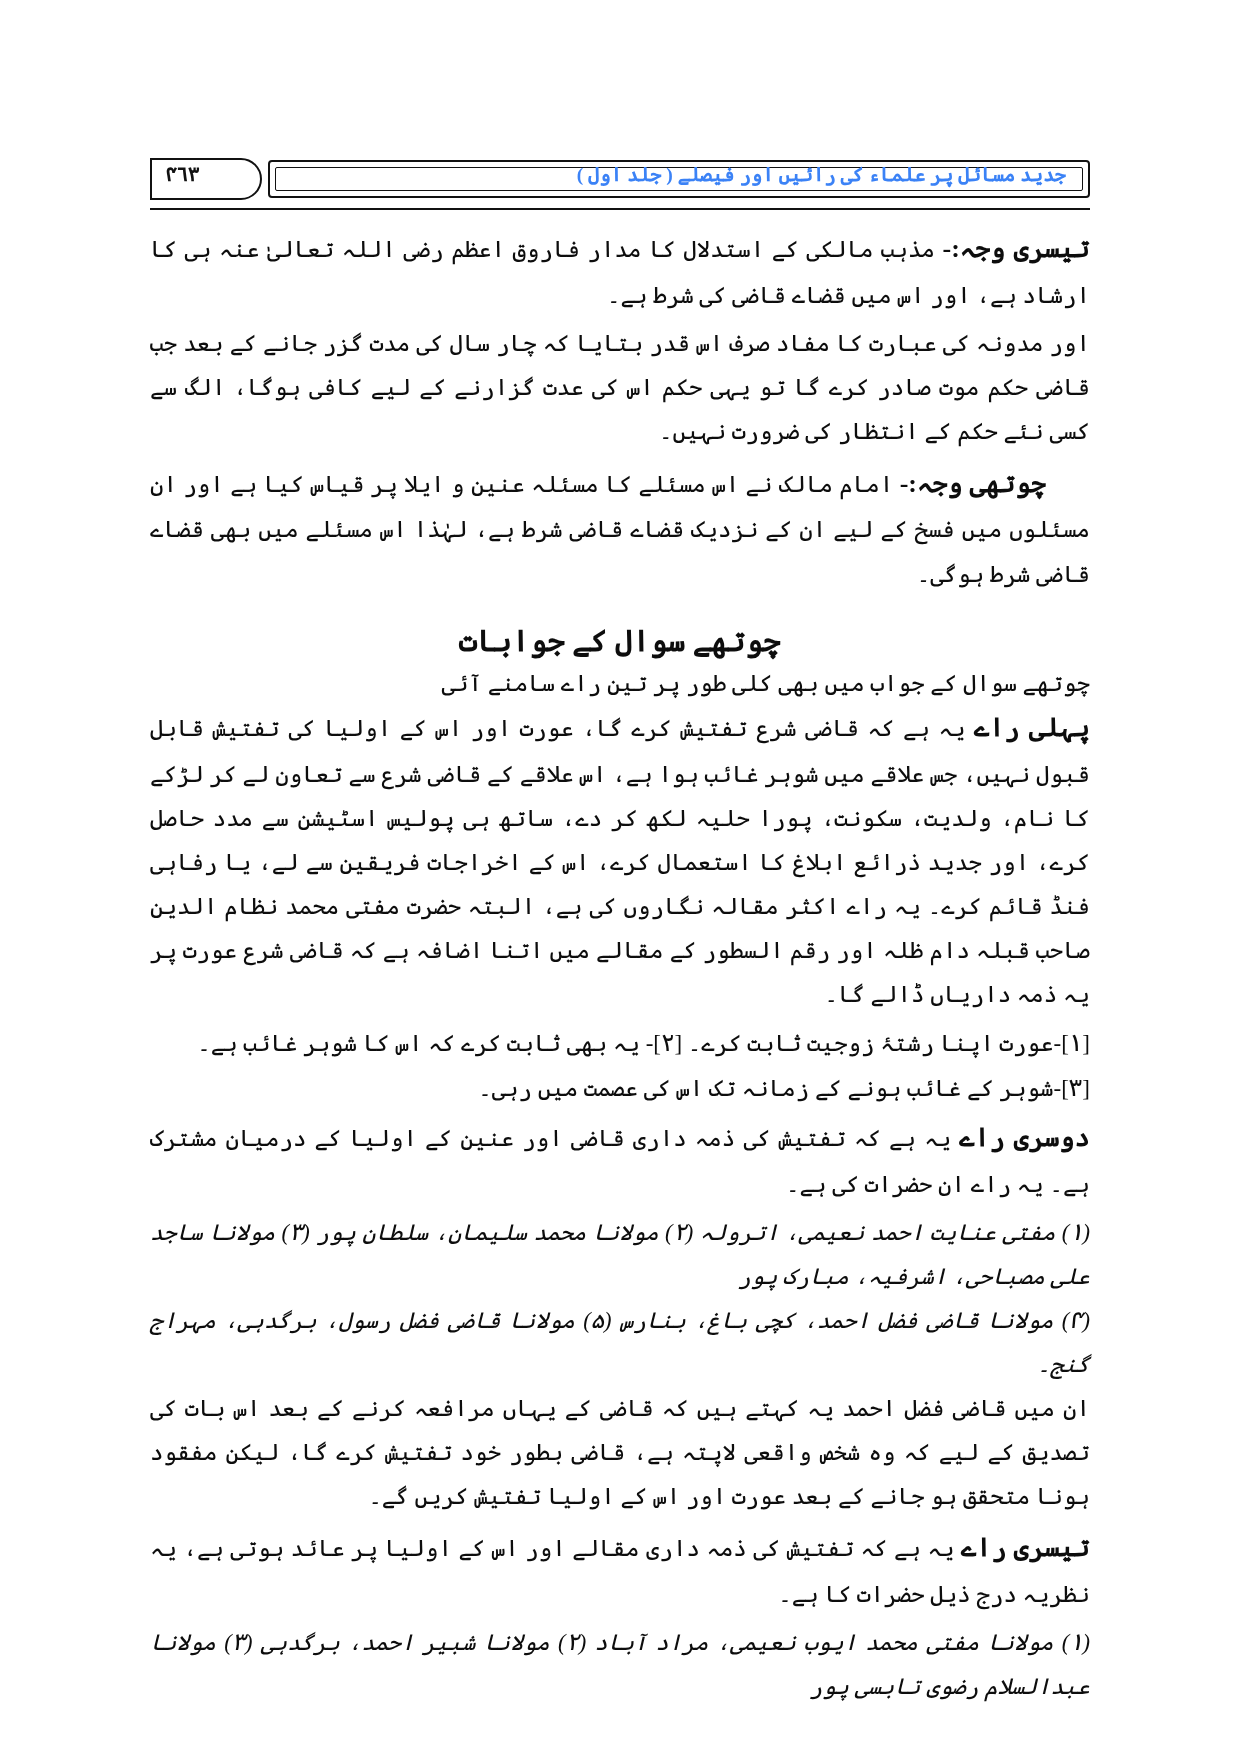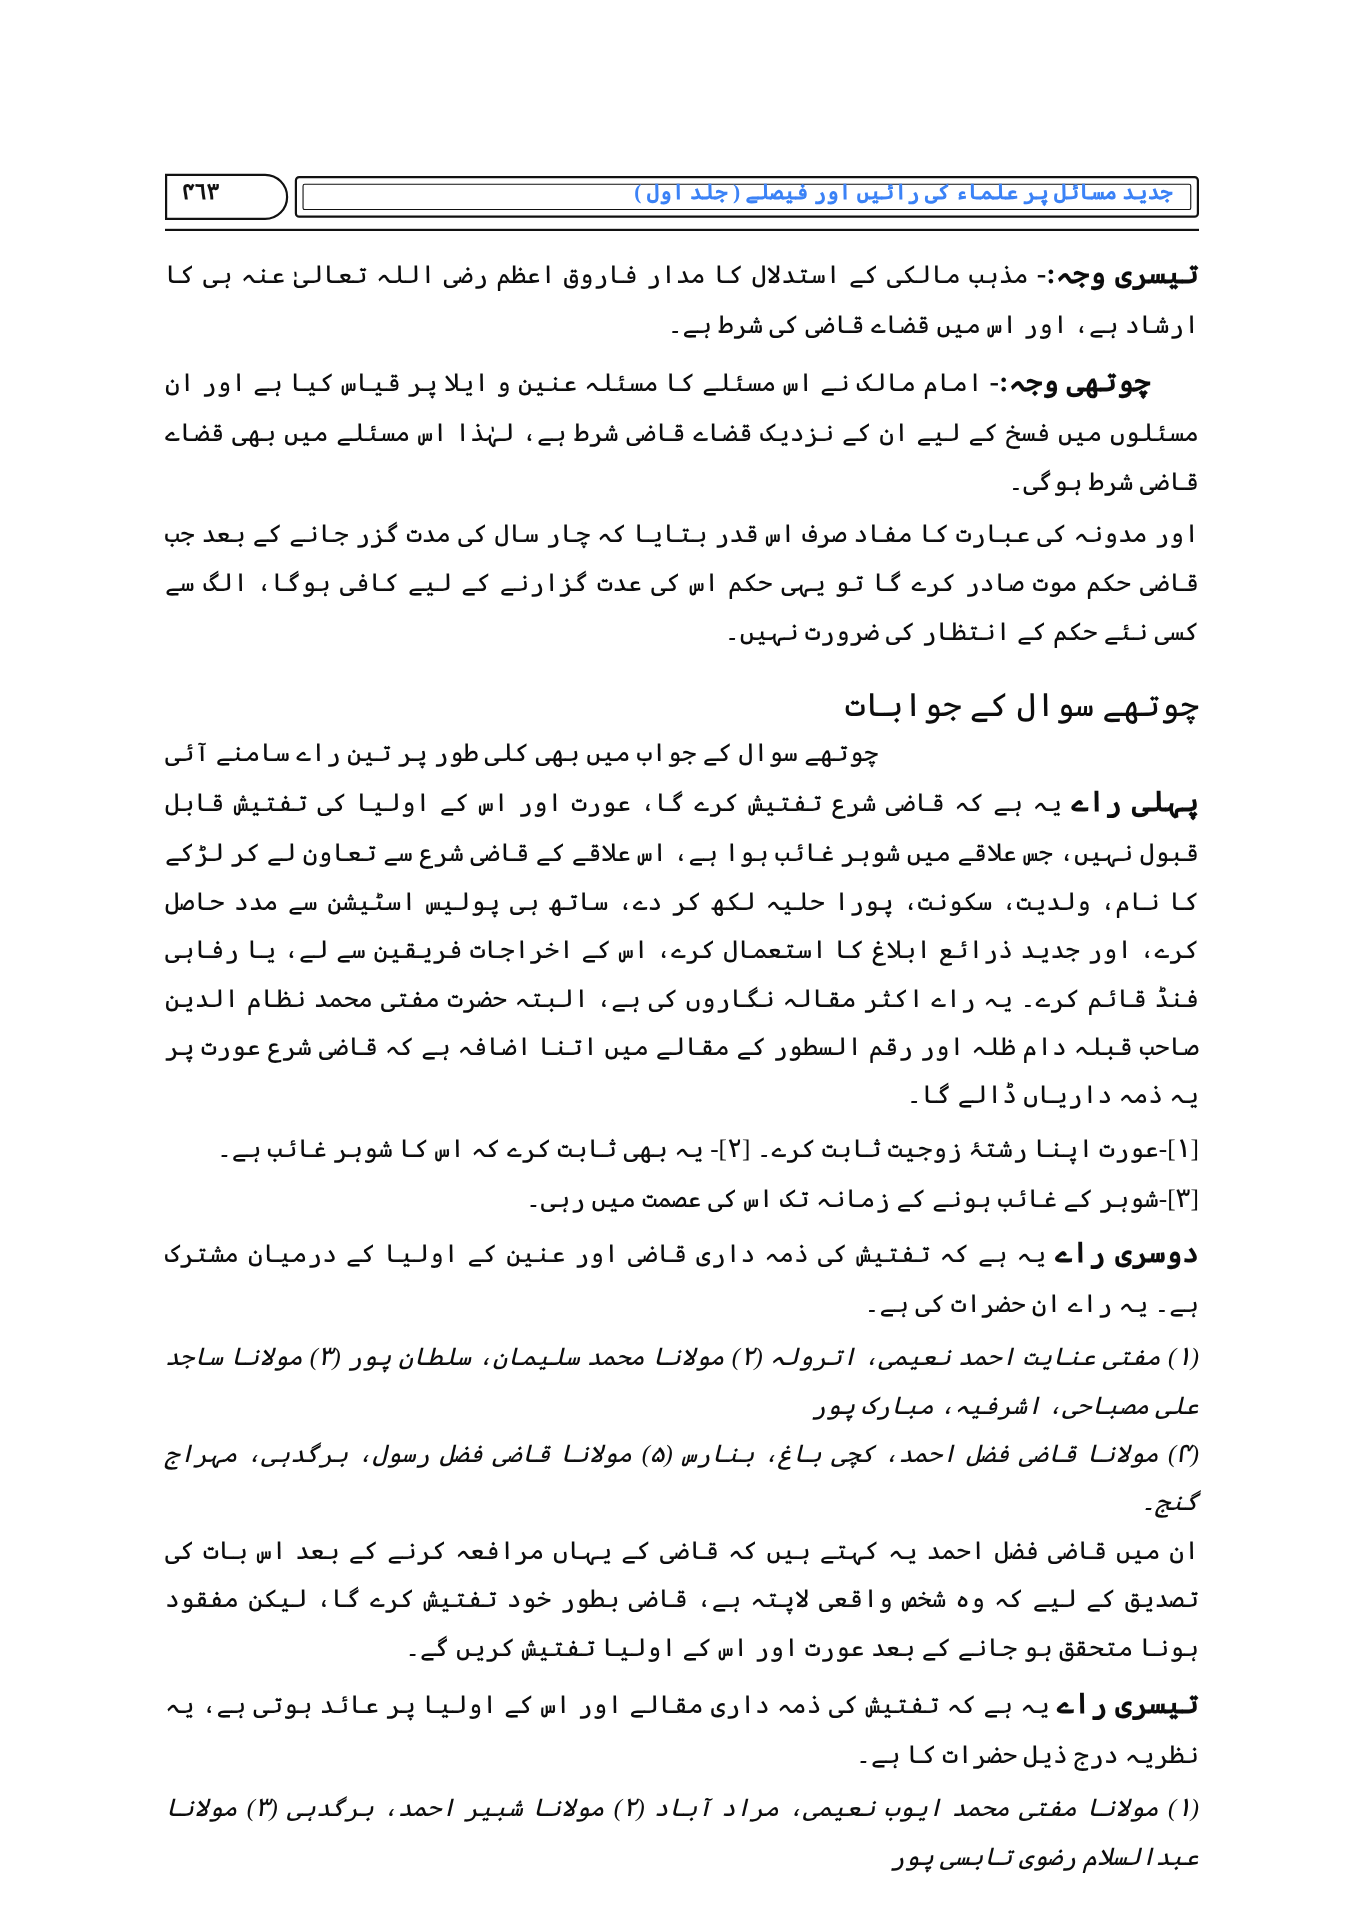--- a/index.html
+++ b/index.html
@@ -109,26 +109,27 @@
     font-size: 26px;
   }
   .quoted {
     font-weight: bold;
   }
   .indent-right {
     text-indent: 44px;
   }
   .section-heading {
     font-size: 30px;
-    font-weight: normal;
+    font-weight: bold;
+    text-align: center;
     margin: 26px 0 12px 0;
     letter-spacing: 0.5px;
   }
   .sub-lead {
-    text-align: left;
+    text-align: right;
     font-size: 23px;
     margin-bottom: 6px;
   }
   .list-line {
     font-size: 23px;
     line-height: 1.9;
     margin: 2px 0;
   }
   .names {
     font-size: 22.5px;
@@ -154,27 +155,27 @@
     </div>
 
     <div class="content">
 
 
       <p class="para">
         <span class="lead">تیسری وجہ:-</span>
         <span>مذہب مالکی کے استدلال کا مدار فاروق اعظم رضی اللہ تعالیٰ عنہ ہی کا ارشاد ہے، اور اس میں قضاے قاضی کی شرط ہے۔</span>
       </p>
 
+      <p class="para">اور مدونہ کی عبارت کا مفاد صرف اس قدر بتایا کہ چار سال کی مدت گزر جانے کے بعد جب قاضی حکم موت صادر کرے گا تو یہی حکم اس کی عدت گزارنے کے لیے کافی ہوگا، الگ سے کسی نئے حکم کے انتظار کی ضرورت نہیں۔</p>
+
       <p class="para indent-right">
         <span class="lead">چوتھی وجہ:-</span>
         <span>امام مالک نے اس مسئلے کا مسئلہ عنین و ایلا پر قیاس کیا ہے اور ان مسئلوں میں فسخ کے لیے ان کے نزدیک قضاے قاضی شرط ہے، لہٰذا اس مسئلے میں بھی قضاے قاضی شرط ہوگی۔</span>
       </p>
 
-      <p class="para">اور مدونہ کی عبارت کا مفاد صرف اس قدر بتایا کہ چار سال کی مدت گزر جانے کے بعد جب قاضی حکم موت صادر کرے گا تو یہی حکم اس کی عدت گزارنے کے لیے کافی ہوگا، الگ سے کسی نئے حکم کے انتظار کی ضرورت نہیں۔</p>
-
       <h2 class="section-heading">چوتھے سوال کے جوابات</h2>
 
       <p class="sub-lead">چوتھے سوال کے جواب میں بھی کلی طور پر تین راے سامنے آئی</p>
 
       <p class="para">
         <span class="lead">پہلی راے</span>
         <span>یہ ہے کہ    قاضی شرع تفتیش کرے گا، عورت اور اس کے اولیا کی تفتیش قابل قبول نہیں، جس علاقے میں شوہر غائب ہوا ہے، اس علاقے کے قاضی شرع سے تعاون لے کر لڑکے کا نام، ولدیت، سکونت، پورا حلیہ لکھ کر دے، ساتھ ہی پولیس اسٹیشن سے مدد حاصل کرے، اور جدید ذرائع ابلاغ کا استعمال کرے، اس کے اخراجات فریقین سے لے، یا رفاہی فنڈ قائم کرے۔ یہ راے اکثر مقالہ نگاروں کی ہے، البتہ حضرت مفتی محمد نظام الدین صاحب قبلہ دام ظلہ اور رقم السطور کے مقالے میں اتنا اضافہ ہے کہ قاضی شرع عورت پر یہ ذمہ داریاں ڈالے گا۔</span>
       </p>
 
       <p class="list-line">[۱]-عورت اپنا رشتۂ زوجیت ثابت کرے۔ [۲]- یہ بھی ثابت کرے کہ اس کا شوہر غائب ہے۔</p>

